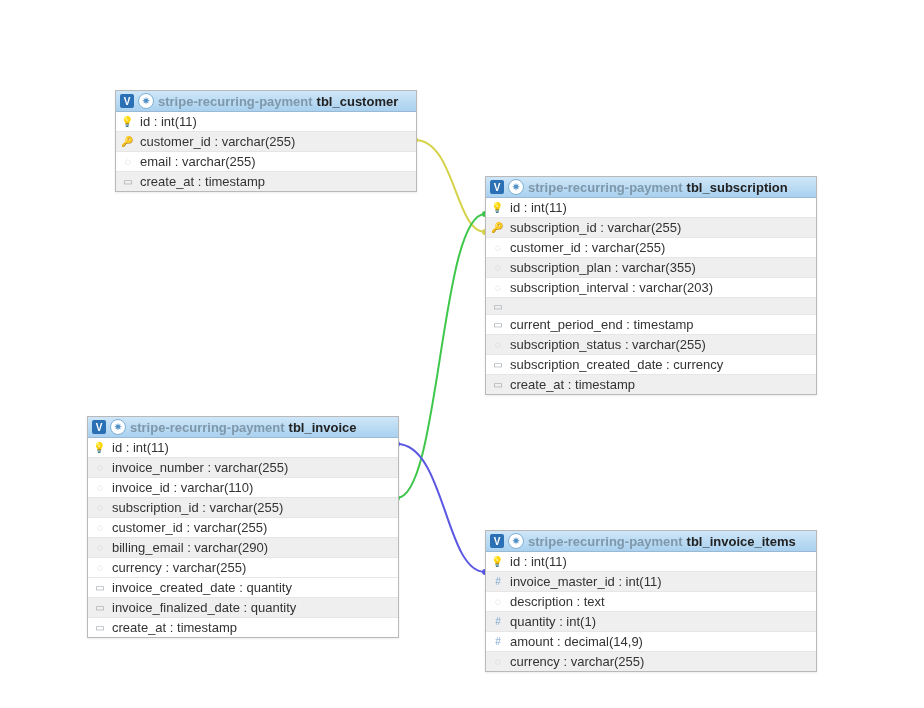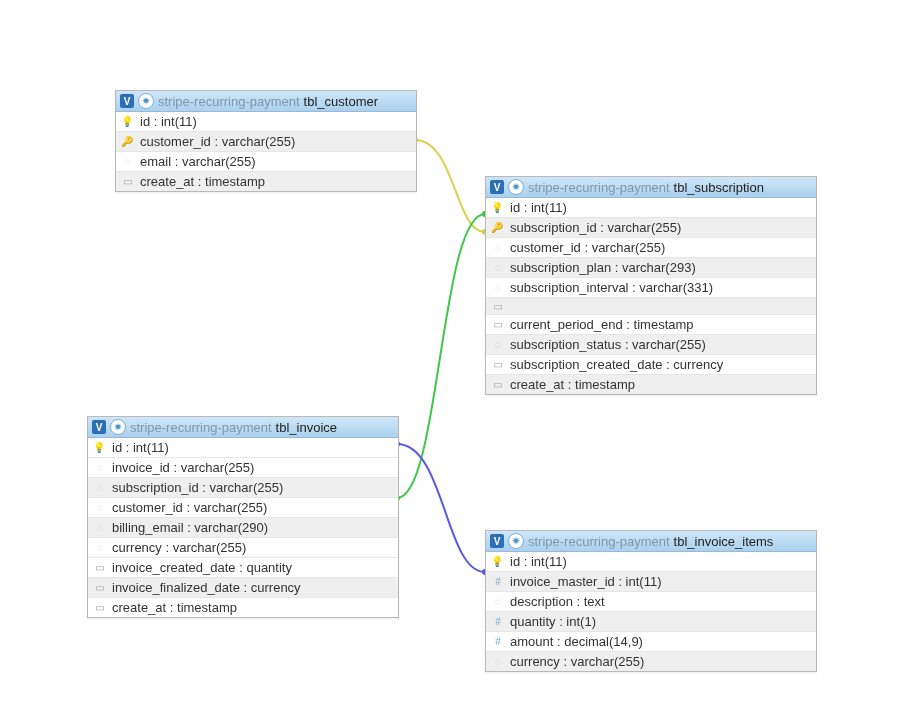--- a/index.html
+++ b/index.html
@@ -1,21 +1,21 @@
 <!DOCTYPE html>
 <html><head>
 <meta charset="utf-8">
 <style>
   html,body{margin:0;padding:0;width:924px;height:708px;font-family:Arial,Helvetica,sans-serif;font-size:13px;background:#fff;color:#333;position:relative;overflow:hidden}
   .canvas{position:relative;width:924px;height:708px}
   svg.wires{position:absolute;left:0;top:0;width:924px;height:708px;pointer-events:none}
   .tbl{position:absolute;border:1px solid #b9b9b9;background:#fff;box-shadow:0 1px 2px rgba(0,0,0,.08)}
   .tbl .hdr{display:flex;align-items:center;gap:4px;padding:2px 4px;background:linear-gradient(#cfe6f8,#a9d1ef);border-bottom:1px solid #9ab9d4;white-space:nowrap}
-  .hdr .db{color:#7e97aa;font-weight:400}
-  .hdr .name{font-weight:400;color:#222}
+  .hdr .db{color:#7e97aa;font-weight:700}
+  .hdr .name{font-weight:700;color:#222}
   .ico{display:inline-flex;align-items:center;justify-content:center;width:14px;height:14px;font-size:10px;font-weight:700;border-radius:2px}
   .ico-v{background:#2b6fb4;color:#fff}
   .ico-gear{background:#fff;border:1px solid #7db0d6;color:#4b8ec6;border-radius:50%;font-size:9px}
   .rows{display:flex;flex-direction:column}
   .row{display:flex;align-items:center;gap:6px;padding:2px 6px;white-space:nowrap;border-top:1px solid #e6e6e6}
   .row:first-child{border-top:none}
   .row.alt{background:#efefef}
   .ci{display:inline-flex;width:12px;height:12px;align-items:center;justify-content:center;font-size:10px}
   .ci-pk{color:#b8a11a}     
   .ci-key{color:#a9a24a}    
@@ -84,25 +84,25 @@
           <div class="row alt">
             <span class="ci ci-key">🔑</span>
             <span>subscription_id : varchar(255)</span>
           </div>
           <div class="row">
             <span class="ci ci-txt">◌</span>
             <span>customer_id : varchar(255)</span>
           </div>
           <div class="row alt">
             <span class="ci ci-txt">◌</span>
-            <span>subscription_plan : varchar(293)</span>
-          </div>
-          <div class="row">
-            <span class="ci ci-txt">◌</span>
-            <span>subscription_interval : varchar(331)</span>
+            <span>subscription_plan : varchar(355)</span>
+          </div>
+          <div class="row">
+            <span class="ci ci-txt">◌</span>
+            <span>subscription_interval : varchar(203)</span>
           </div>
           <div class="row alt">
             <span class="ci ci-ts">▭</span>
           </div>
           <div class="row">
             <span class="ci ci-ts">▭</span>
             <span>current_period_end : timestamp</span>
           </div>
           <div class="row alt">
             <span class="ci ci-txt">◌</span>
@@ -123,23 +123,27 @@
           <span class="ico ico-v">V</span>
           <span class="ico ico-gear">✷</span>
           <span class="db">stripe-recurring-payment</span>
           <span class="name">tbl_invoice</span>
         </div>
         <div class="rows">
           <div class="row">
             <span class="ci ci-pk">💡</span>
             <span>id : int(11)</span>
           </div>
-          <div class="row">
-            <span class="ci ci-txt">◌</span>
-            <span>invoice_id : varchar(255)</span>
+          <div class="row alt">
+            <span class="ci ci-txt">◌</span>
+            <span>invoice_number : varchar(255)</span>
+          </div>
+          <div class="row">
+            <span class="ci ci-txt">◌</span>
+            <span>invoice_id : varchar(110)</span>
           </div>
           <div class="row alt">
             <span class="ci ci-txt">◌</span>
             <span>subscription_id : varchar(255)</span>
           </div>
           <div class="row">
             <span class="ci ci-txt">◌</span>
             <span>customer_id : varchar(255)</span>
           </div>
           <div class="row alt">
@@ -149,21 +153,21 @@
           <div class="row">
             <span class="ci ci-txt">◌</span>
             <span>currency : varchar(255)</span>
           </div>
           <div class="row">
             <span class="ci ci-ts">▭</span>
             <span>invoice_created_date : quantity</span>
           </div>
           <div class="row alt">
             <span class="ci ci-ts">▭</span>
-            <span>invoice_finalized_date : currency</span>
+            <span>invoice_finalized_date : quantity</span>
           </div>
           <div class="row">
             <span class="ci ci-ts">▭</span>
             <span>create_at : timestamp</span>
           </div>
         </div>
       </div>
       <div class="tbl" style="left: 485px; top: 530px; width: 330px;">
         <div class="hdr">
           <span class="ico ico-v">V</span>

